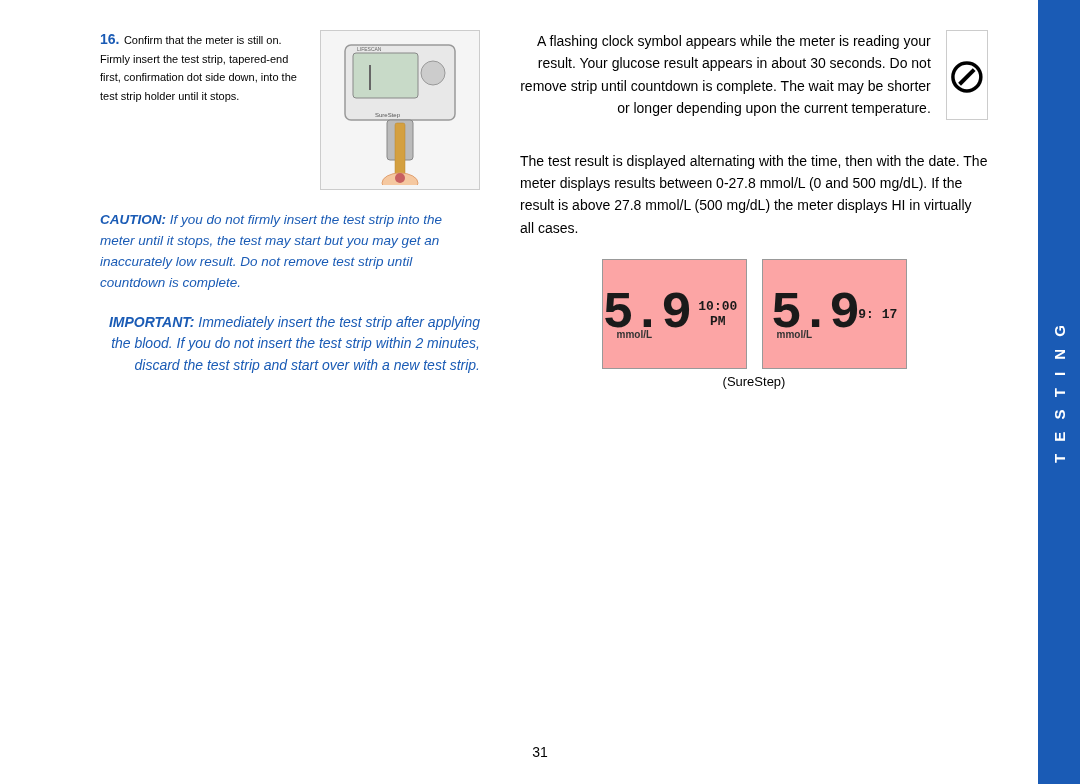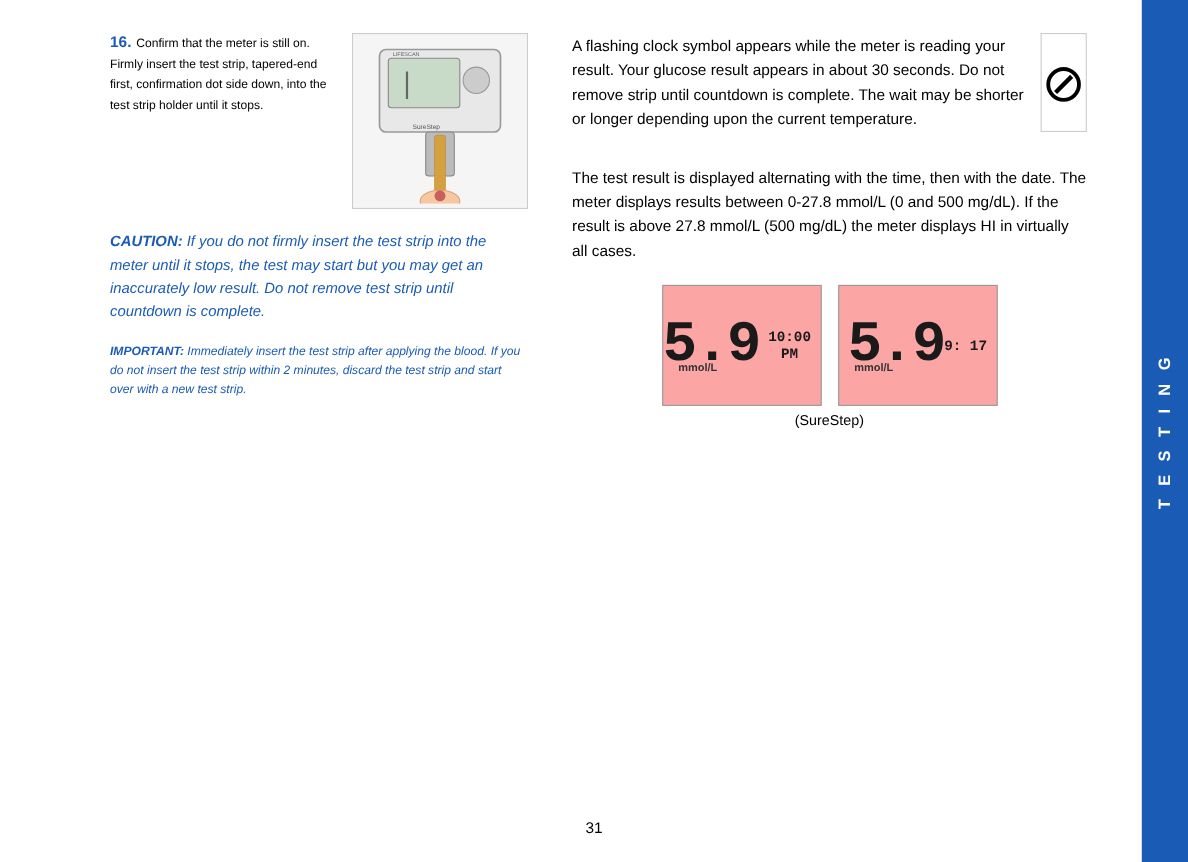--- a/index.html
+++ b/index.html
@@ -119,24 +119,25 @@
       font-weight: bold;
       font-style: italic;
       color: #1a5bb5;
     }
 
     .important-block {
       margin-bottom: 18px;
     }
 
     .important-text {
-      font-size: 11px;
+      font-size: 14px;
       line-height: 1.55;
       color: #1a5bb5;
       font-style: italic;
+      text-align: right;
     }
 
     .important-label {
       font-weight: bold;
       font-style: italic;
       color: #1a5bb5;
     }
 
     
     .right-column {
@@ -152,20 +153,21 @@
       line-height: 1.6;
       color: #000;
     }
 
     .display-row {
       display: flex;
       flex-direction: row;
       gap: 15px;
       align-items: flex-start;
       margin-bottom: 10px;
+      text-align: right;
     }
 
     .clock-icon-box {
       width: 90px;
       height: 90px;
       border: 1px solid #ccc;
       display: flex;
       align-items: center;
       justify-content: center;
       background: #fff;

